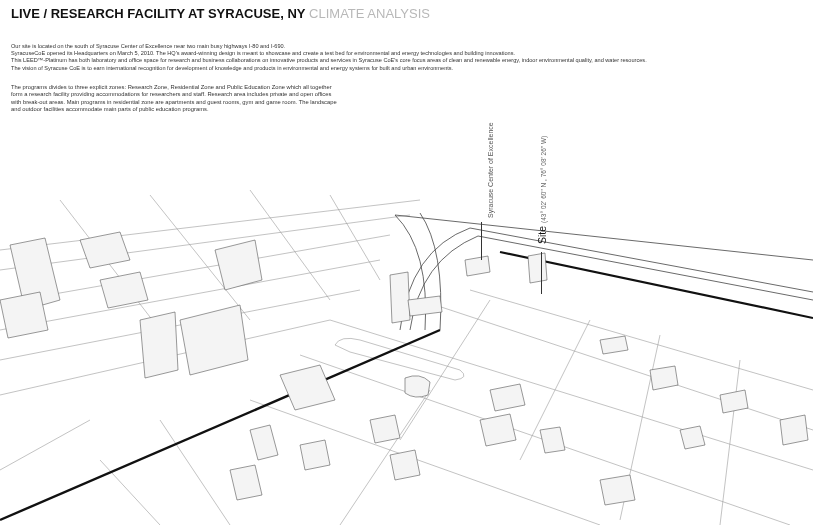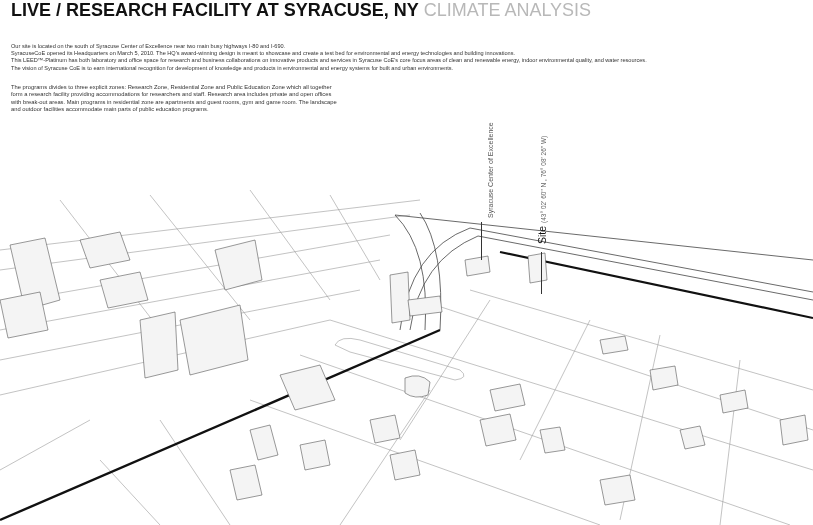--- a/index.html
+++ b/index.html
@@ -1,17 +1,17 @@
 <!DOCTYPE html>
 <html><head>
 <meta charset="utf-8">
 <style>
   html, body { margin:0; padding:0; background:#ffffff; }
   body { width:813px; height:525px; position:relative; overflow:hidden; font-family:"Liberation Sans", sans-serif; }
-  .title { position:absolute; left:11px; top:0; font-size:18px; white-space:nowrap; letter-spacing:0; }
+  .title { position:absolute; left:11px; top:6px; font-size:13px; white-space:nowrap; letter-spacing:0; }
   .title .main { font-weight:bold; color:#111; }
   .title .sub { color:#b8b8b8; font-weight:normal; }
   .desc { position:absolute; left:11px; top:43px; font-size:5.6px; line-height:7.2px; color:#333; width:800px; }
   .desc p { margin:0; white-space:nowrap; }
   .prog { position:absolute; left:11px; top:84px; font-size:5.8px; line-height:7.4px; color:#333; width:400px; }
   .prog p { margin:0; white-space:nowrap; }
   .vlabel { position:absolute; transform-origin:left top; transform:rotate(-90deg); white-space:nowrap; }
   .lab-coe { left:487px; top:218px; font-size:7px; color:#555; }
   .lab-site { left:536px; top:244px; font-size:10.5px; color:#111; }
   .lab-site .coord { font-size:6.5px; color:#666; margin-left:3px; }

